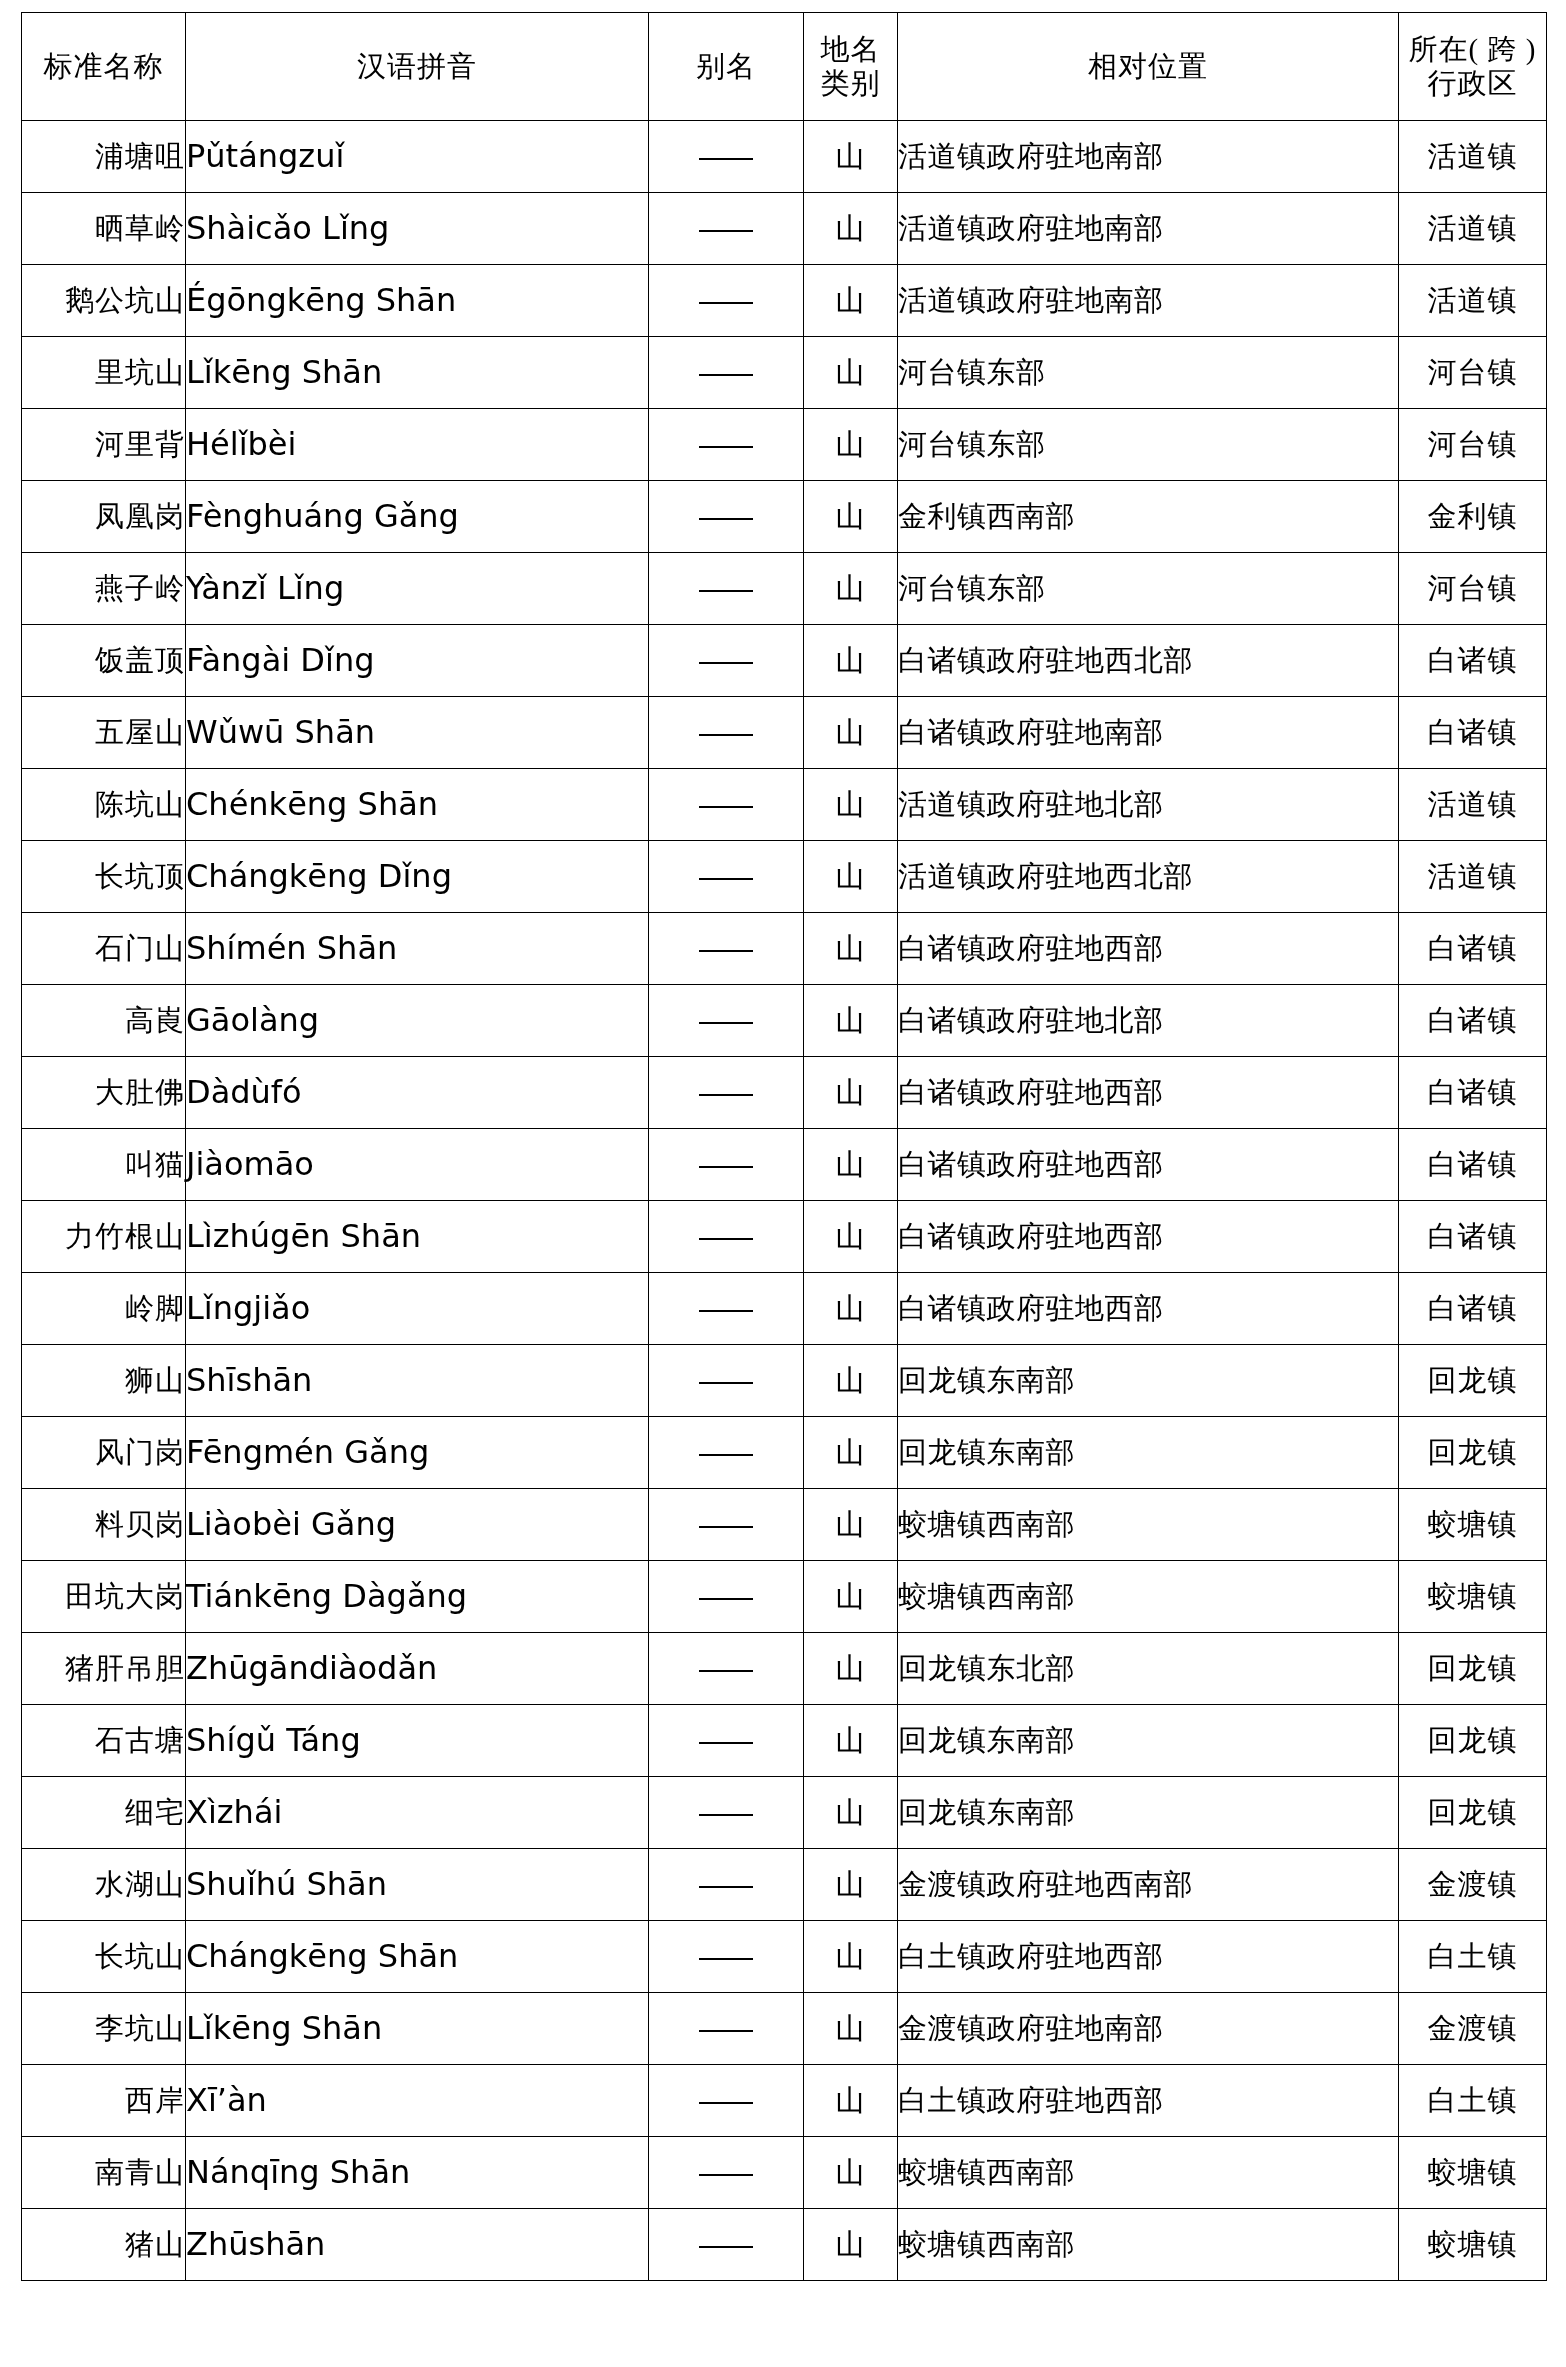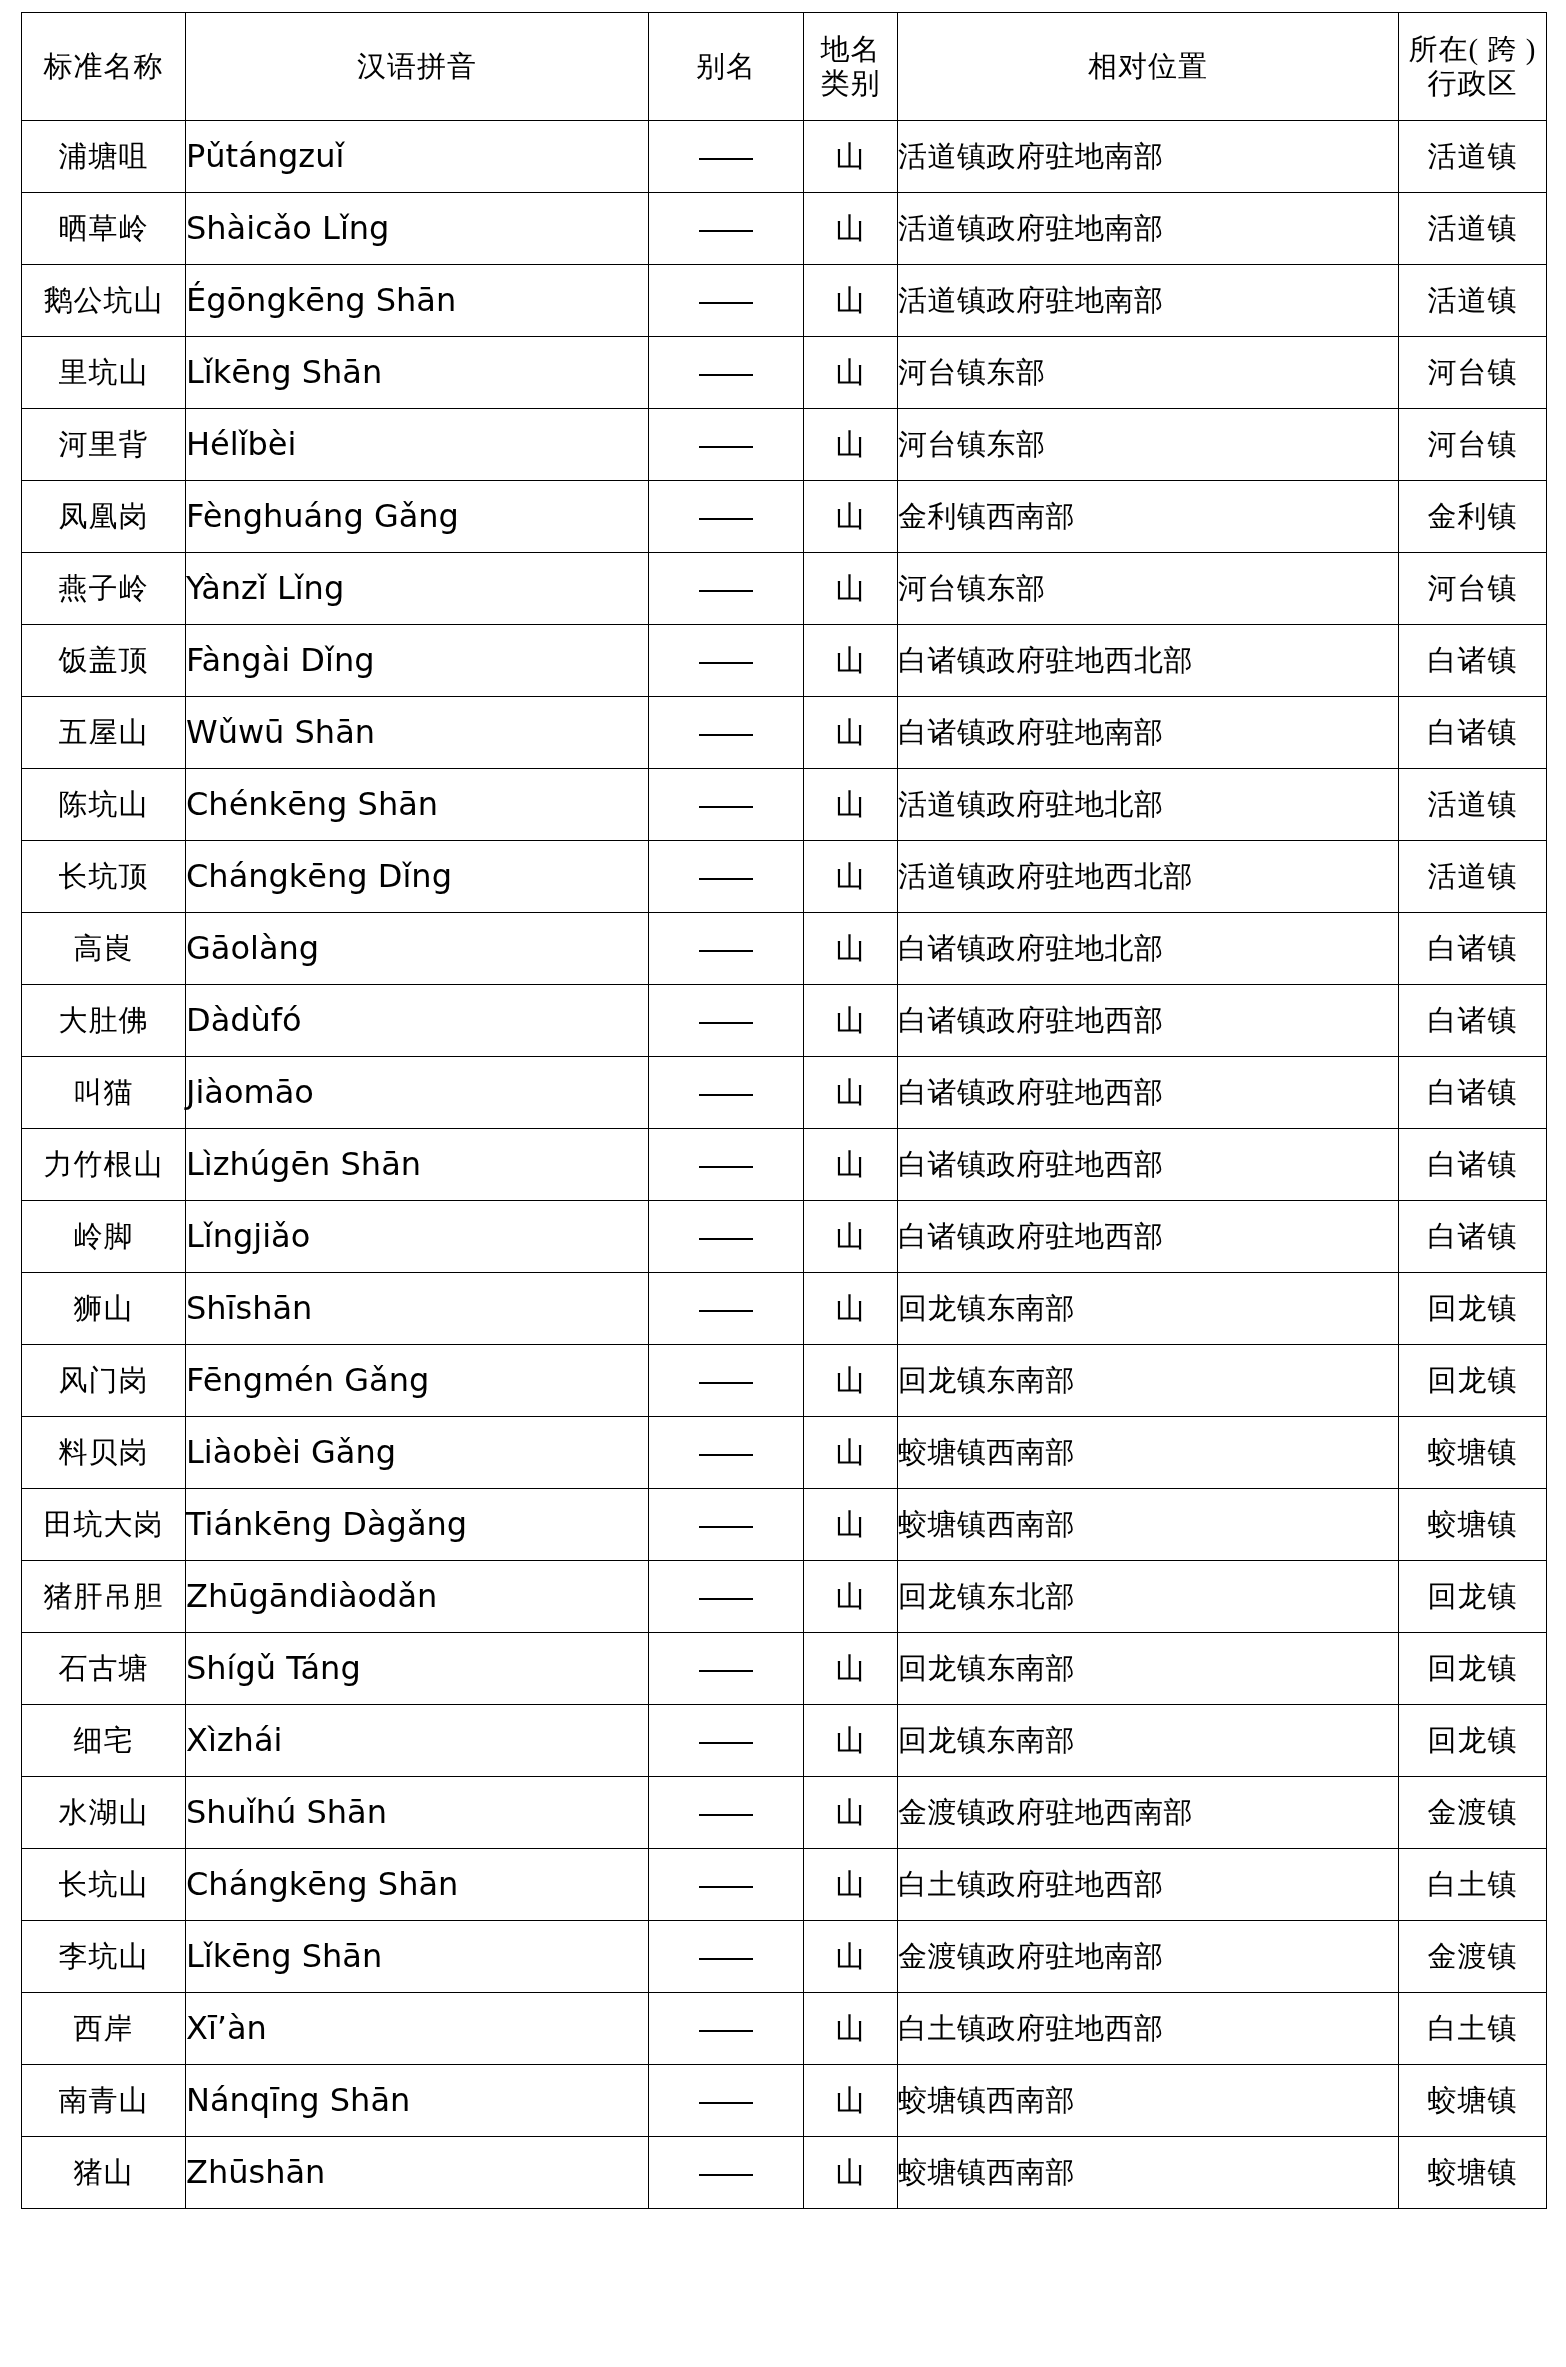--- a/index.html
+++ b/index.html
@@ -45,21 +45,21 @@
   }
   thead th .hdr-two-line {
     display: block;
     line-height: 1.18;
   }
   tbody td {
     height: 71px;
     font-size: 29px;
   }
   td.name {
-    text-align: center;
+    text-align: right;
     padding-left: 17px;
     letter-spacing: 1px;
   }
   td.pinyin {
     text-align: left;
     padding-left: 25px;
     font-family: "DejaVu Sans", "Liberation Sans", sans-serif;
     font-size: 32px;
   }
   td.alias {
@@ -206,20 +206,28 @@
         </tr>
         <tr>
           <td class="name">长坑顶</td>
           <td class="pinyin">Chángkēng Dǐng</td>
           <td class="alias"><span class="dash"></span></td>
           <td class="kind">山</td>
           <td class="location">活道镇政府驻地西北部</td>
           <td class="district">活道镇</td>
         </tr>
         <tr>
+          <td class="name">石门山</td>
+          <td class="pinyin">Shímén Shān</td>
+          <td class="alias"><span class="dash"></span></td>
+          <td class="kind">山</td>
+          <td class="location">白诸镇政府驻地西部</td>
+          <td class="district">白诸镇</td>
+        </tr>
+        <tr>
           <td class="name">高崀</td>
           <td class="pinyin">Gāolàng</td>
           <td class="alias"><span class="dash"></span></td>
           <td class="kind">山</td>
           <td class="location">白诸镇政府驻地北部</td>
           <td class="district">白诸镇</td>
         </tr>
         <tr>
           <td class="name">大肚佛</td>
           <td class="pinyin">Dàdùfó</td>

